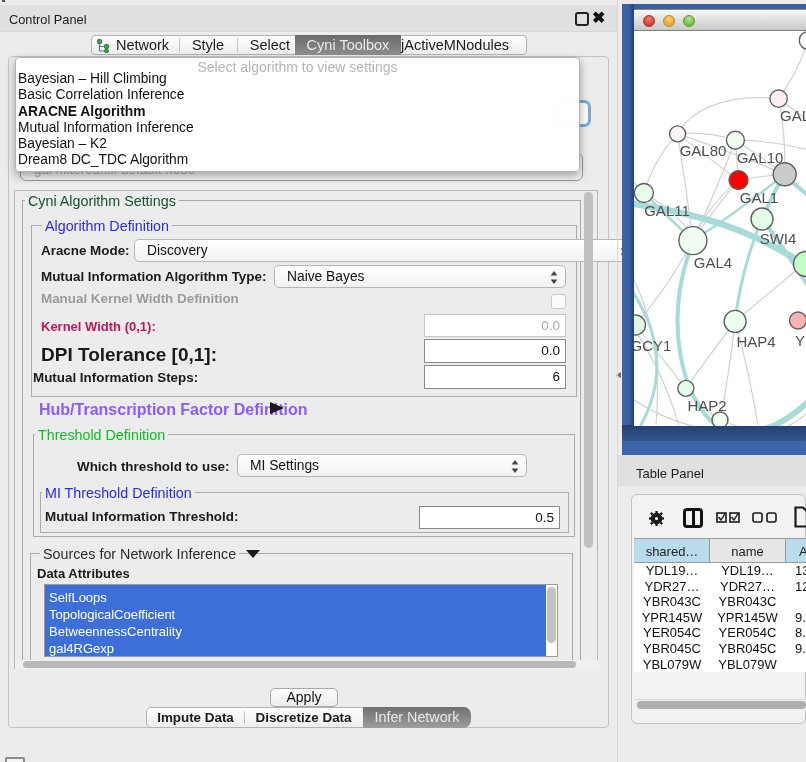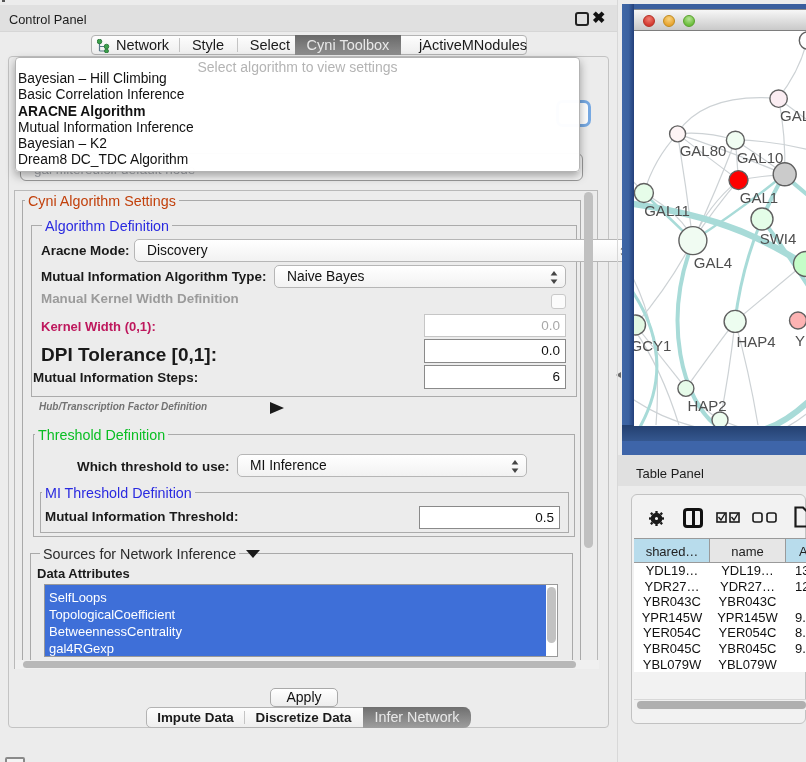--- a/index.html
+++ b/index.html
@@ -22,21 +22,21 @@
 
 <div class="abs" style="left:8px;top:56px;width:601px;height:672px;background:#ececec;border:1px solid #c3c3c3;border-radius:4px;"></div>
 
 <div id="toptabs" class="abs" style="left:91px;top:35px;width:436px;height:20px;background:linear-gradient(#fdfdfd,#eeeeee);border:1px solid #b3b3b3;border-radius:4px;font-size:14.5px;color:#1a1a1a;">
   <div class="abs" style="left:0;top:0;width:87px;height:18px;line-height:18px;text-align:center;padding-left:14px;">Network</div>
   <div class="abs" style="left:87px;top:2px;width:1px;height:14px;background:#c4c4c4;"></div>
   <div class="abs" style="left:87px;top:0;width:58px;height:18px;line-height:18px;text-align:center;">Style</div>
   <div class="abs" style="left:145px;top:2px;width:1px;height:14px;background:#c4c4c4;"></div>
   <div class="abs" style="left:149px;top:0;width:58px;height:18px;line-height:18px;text-align:center;">Select</div>
   <div class="abs" style="left:203px;top:-1px;width:106px;height:20px;line-height:20px;text-align:center;background:linear-gradient(#696969,#8f8f8f);color:#e8e8e8;">Cyni Toolbox</div>
-  <div class="abs" style="left:309px;top:0;width:126px;height:18px;line-height:18px;text-align:right;">jActiveMNodules</div>
+  <div class="abs" style="left:309px;top:0;width:126px;height:18px;line-height:18px;text-align:left;">jActiveMNodules</div>
   <svg class="abs" style="left:5px;top:3px;" width="13" height="14" viewBox="0 0 13 14">
     <path d="M2.5 4 L2.5 12 M2.5 7.5 L8 7.5 M2.5 12 L8 12" stroke="#5a7a8a" stroke-width="1.2" fill="none"></path>
     <circle cx="2.5" cy="2.5" r="2.3" fill="#3da14d" stroke="#1e6e2e" stroke-width="0.8"></circle>
     <circle cx="9.5" cy="7.5" r="2.3" fill="#3da14d" stroke="#1e6e2e" stroke-width="0.8"></circle>
     <circle cx="9.5" cy="12" r="2.0" fill="#3da14d" stroke="#1e6e2e" stroke-width="0.8"></circle>
   </svg>
 </div>
 
 <div class="abs" style="left:20px;top:153px;width:563px;height:28px;background:#f6f6f6;border:1px solid #9a9a9a;border-radius:6px;"></div>
 <div class="abs" style="left:34px;top:162px;font-size:13.5px;color:#a9acb2;">gal4filtered.sif default node</div>
@@ -50,21 +50,21 @@
 Basic Correlation Inference<br>
 <b>ARACNE Algorithm</b><br>
 Mutual Information Inference<br>
 Bayesian – K2<br>
 Dream8 DC_TDC Algorithm
 </div>
 
 <div class="abs" style="left:14px;top:190px;width:584px;height:479px;border:1px solid #b9b9b9;background:#ececec;"></div>
 
 <div class="abs" style="left:22px;top:200px;width:559px;height:460px;border:1px solid #a9a9a9;border-bottom:none;"></div>
-<div class="abs" style="left:25px;top:193px;background:#ececec;padding:0 3px;font-size:14.3px;color:#c2410c;">Cyni Algorithm Settings</div>
+<div class="abs" style="left:25px;top:193px;background:#ececec;padding:0 3px;font-size:14.3px;color:#14532d;">Cyni Algorithm Settings</div>
 
 <div class="abs" style="left:31px;top:225px;width:546px;height:172px;border:1px solid #ababab;"></div>
 <div class="abs" style="left:42px;top:218px;background:#ececec;padding:0 3px;font-size:14.3px;color:#2a2ae0;">Algorithm Definition</div>
 
 <div class="abs" style="left:41px;top:243px;font-size:13.4px;font-weight:bold;color:#1a1a1a;">Aracne Mode:</div>
 <div class="abs combo" style="left:134px;top:239px;width:502px;height:23px;">
     <span class="t">Discovery</span>
     <span class="ar"><svg width="10" height="15" viewBox="0 0 10 15">
         <path d="M5 1 L8.4 5.5 L1.6 5.5 Z" fill="#444"></path>
         <path d="M5 14 L8.4 9.5 L1.6 9.5 Z" fill="#444"></path>
@@ -84,29 +84,29 @@
 
 <div class="abs" style="left:41px;top:319px;font-size:13px;font-weight:bold;color:#be185d;">Kernel Width (0,1):</div>
 <div class="abs field" style="left:424px;top:314px;width:142px;height:23px;border:1px solid #c6c6c6;color:#a8a8a8;">0.0</div>
 
 <div class="abs" style="left:41px;top:344px;font-size:19px;font-weight:bold;color:#1a1a1a;">DPI Tolerance [0,1]:</div>
 <div class="abs field" style="left:424px;top:339px;width:142px;height:24px;border:1px solid #8a8a8a;color:#111;">0.0</div>
 
 <div class="abs" style="left:33px;top:370px;font-size:13.4px;font-weight:bold;color:#1a1a1a;">Mutual Information Steps:</div>
 <div class="abs field" style="left:424px;top:365px;width:142px;height:24px;border:1px solid #8a8a8a;color:#111;">6</div>
 
-<div class="abs" style="left:39px;top:401px;font-size:10px;font-weight:bold;color:#737373;font-style:italic;">Hub/Transcription Factor Definition</div>
+<div class="abs" style="left:39px;top:401px;font-size:16px;font-weight:bold;color:#8b5cf6;">Hub/Transcription Factor Definition</div>
 <div class="abs" style="left:270px;top:402px;width:0;height:0;border-left:14px solid #1a1a1a;border-top:6.5px solid transparent;border-bottom:6.5px solid transparent;"></div>
 
 <div class="abs" style="left:33px;top:434px;width:542px;height:103px;border:1px solid #ababab;"></div>
 <div class="abs" style="left:35px;top:427px;background:#ececec;padding:0 3px;font-size:14.3px;color:#0abE23;">Threshold Definition</div>
 
 <div class="abs" style="left:77px;top:459px;font-size:13.4px;font-weight:bold;color:#1a1a1a;">Which threshold to use:</div>
 <div class="abs combo" style="left:237px;top:454px;width:290px;height:23px;">
-    <span class="t">MI Inference</span>
+    <span class="t">MI Settings</span>
     <span class="ar"><svg width="10" height="15" viewBox="0 0 10 15">
         <path d="M5 1 L8.4 5.5 L1.6 5.5 Z" fill="#444"></path>
         <path d="M5 14 L8.4 9.5 L1.6 9.5 Z" fill="#444"></path>
       </svg></span>
   </div>
 
 <div class="abs" style="left:40px;top:492px;width:529px;height:41px;border:1px solid #ababab;"></div>
 <div class="abs" style="left:42px;top:485px;background:#ececec;padding:0 3px;font-size:14.3px;color:#2a2ae0;">MI Threshold Definition</div>
 <div class="abs" style="left:45px;top:509px;font-size:13.4px;font-weight:bold;color:#1a1a1a;">Mutual Information Threshold:</div>
 <div class="abs field" style="left:419px;top:506px;width:141px;height:23px;border:1px solid #8a8a8a;color:#111;">0.5</div>

